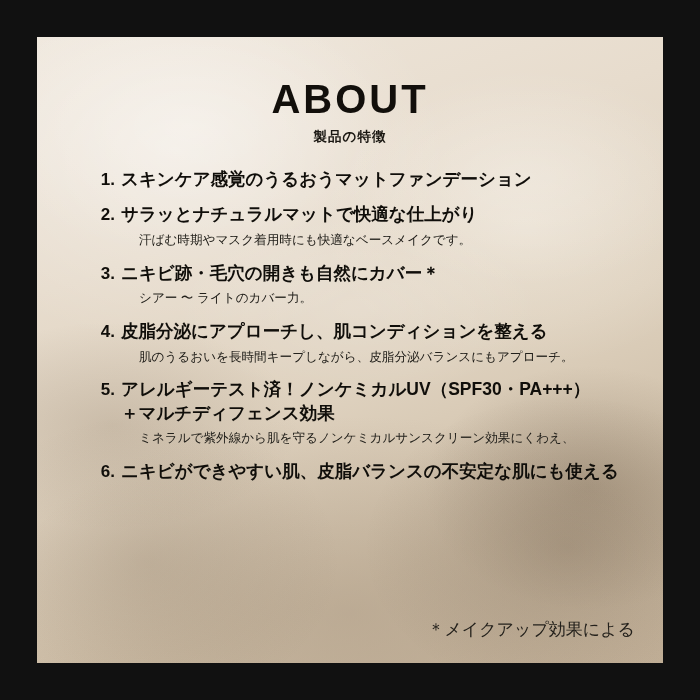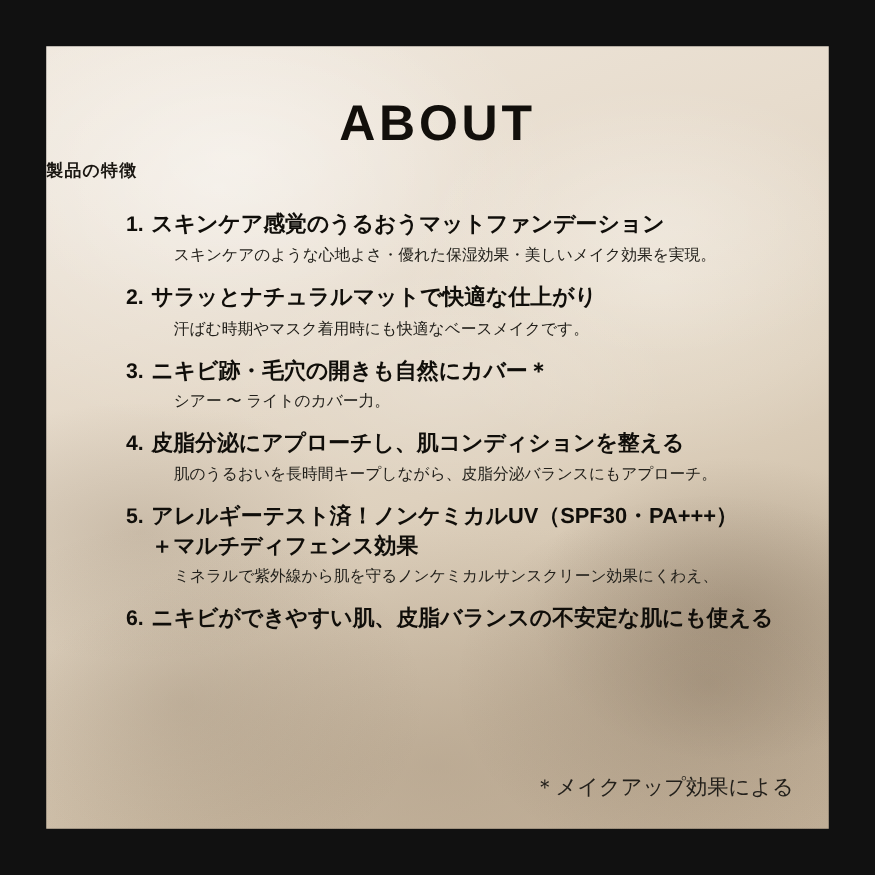--- a/index.html
+++ b/index.html
@@ -73,20 +73,21 @@
     text-align: center;
     margin-top: 42px;
     font-family: "Liberation Sans", sans-serif;
     font-size: 40px;
     font-weight: bold;
     letter-spacing: 3px;
     color: #120f0b;
     line-height: 1;
   }
   .subheading {
+    text-align: center;
     margin-top: 9px;
     font-size: 13.5px;
     font-weight: bold;
     letter-spacing: 1px;
     color: #1a1712;
   }
 
   .list {
     margin: 22px 0 0 0;
     padding: 0 26px 0 56px;
@@ -149,23 +150,20 @@
       <div class="heading">ABOUT</div>
       <div class="subheading">製品の特徴</div>
 
       <div class="list">
 
         <div class="item">
           <div class="item-title">
             <span class="num">1.</span>
             <span class="title-text">スキンケア感覚のうるおうマットファンデーション</span>
           </div>
-          <div class="item-desc">
-            <span class="line">スキンケアのような心地よさ・優れた保湿効果・美しいメイク効果を実現。</span>
-          </div>
         </div>
 
         <div class="item">
           <div class="item-title">
             <span class="num">2.</span>
             <span class="title-text">サラッとナチュラルマットで快適な仕上がり</span>
           </div>
           <div class="item-desc">
             <span class="line">汗ばむ時期やマスク着用時にも快適なベースメイクです。</span>
           </div>

